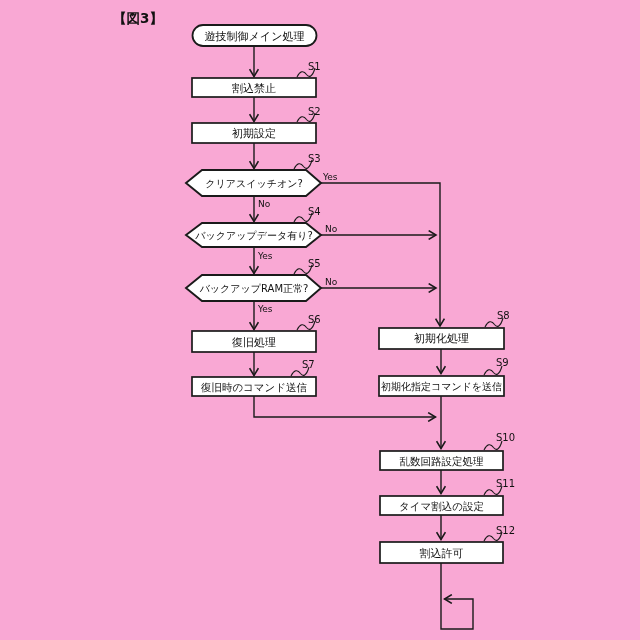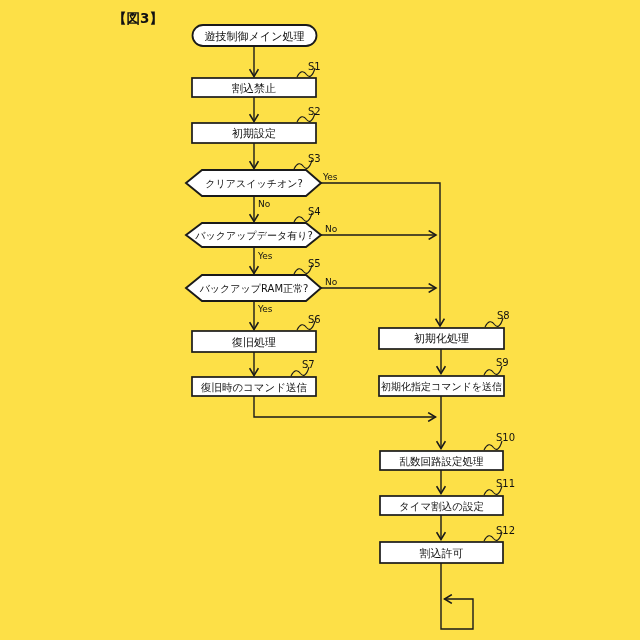--- a/index.html
+++ b/index.html
@@ -7,21 +7,21 @@
     padding: 0;
     background: #ffffff;
     width: 640px;
     height: 640px;
     font-family: "DejaVu Sans", "Liberation Sans", sans-serif;
   }
   .page {
     position: relative;
     width: 640px;
     height: 640px;
-    background: #fde047;
+    background: #f9a8d4;
     overflow: hidden;
   }
   svg { display: block; }
   .shape {
     fill: #ffffff;
     stroke: #1a1a1a;
     stroke-width: 1.7px;
   }
   .terminal { stroke-width: 1.8px; }
   .hex { stroke-width: 1.9px; }

